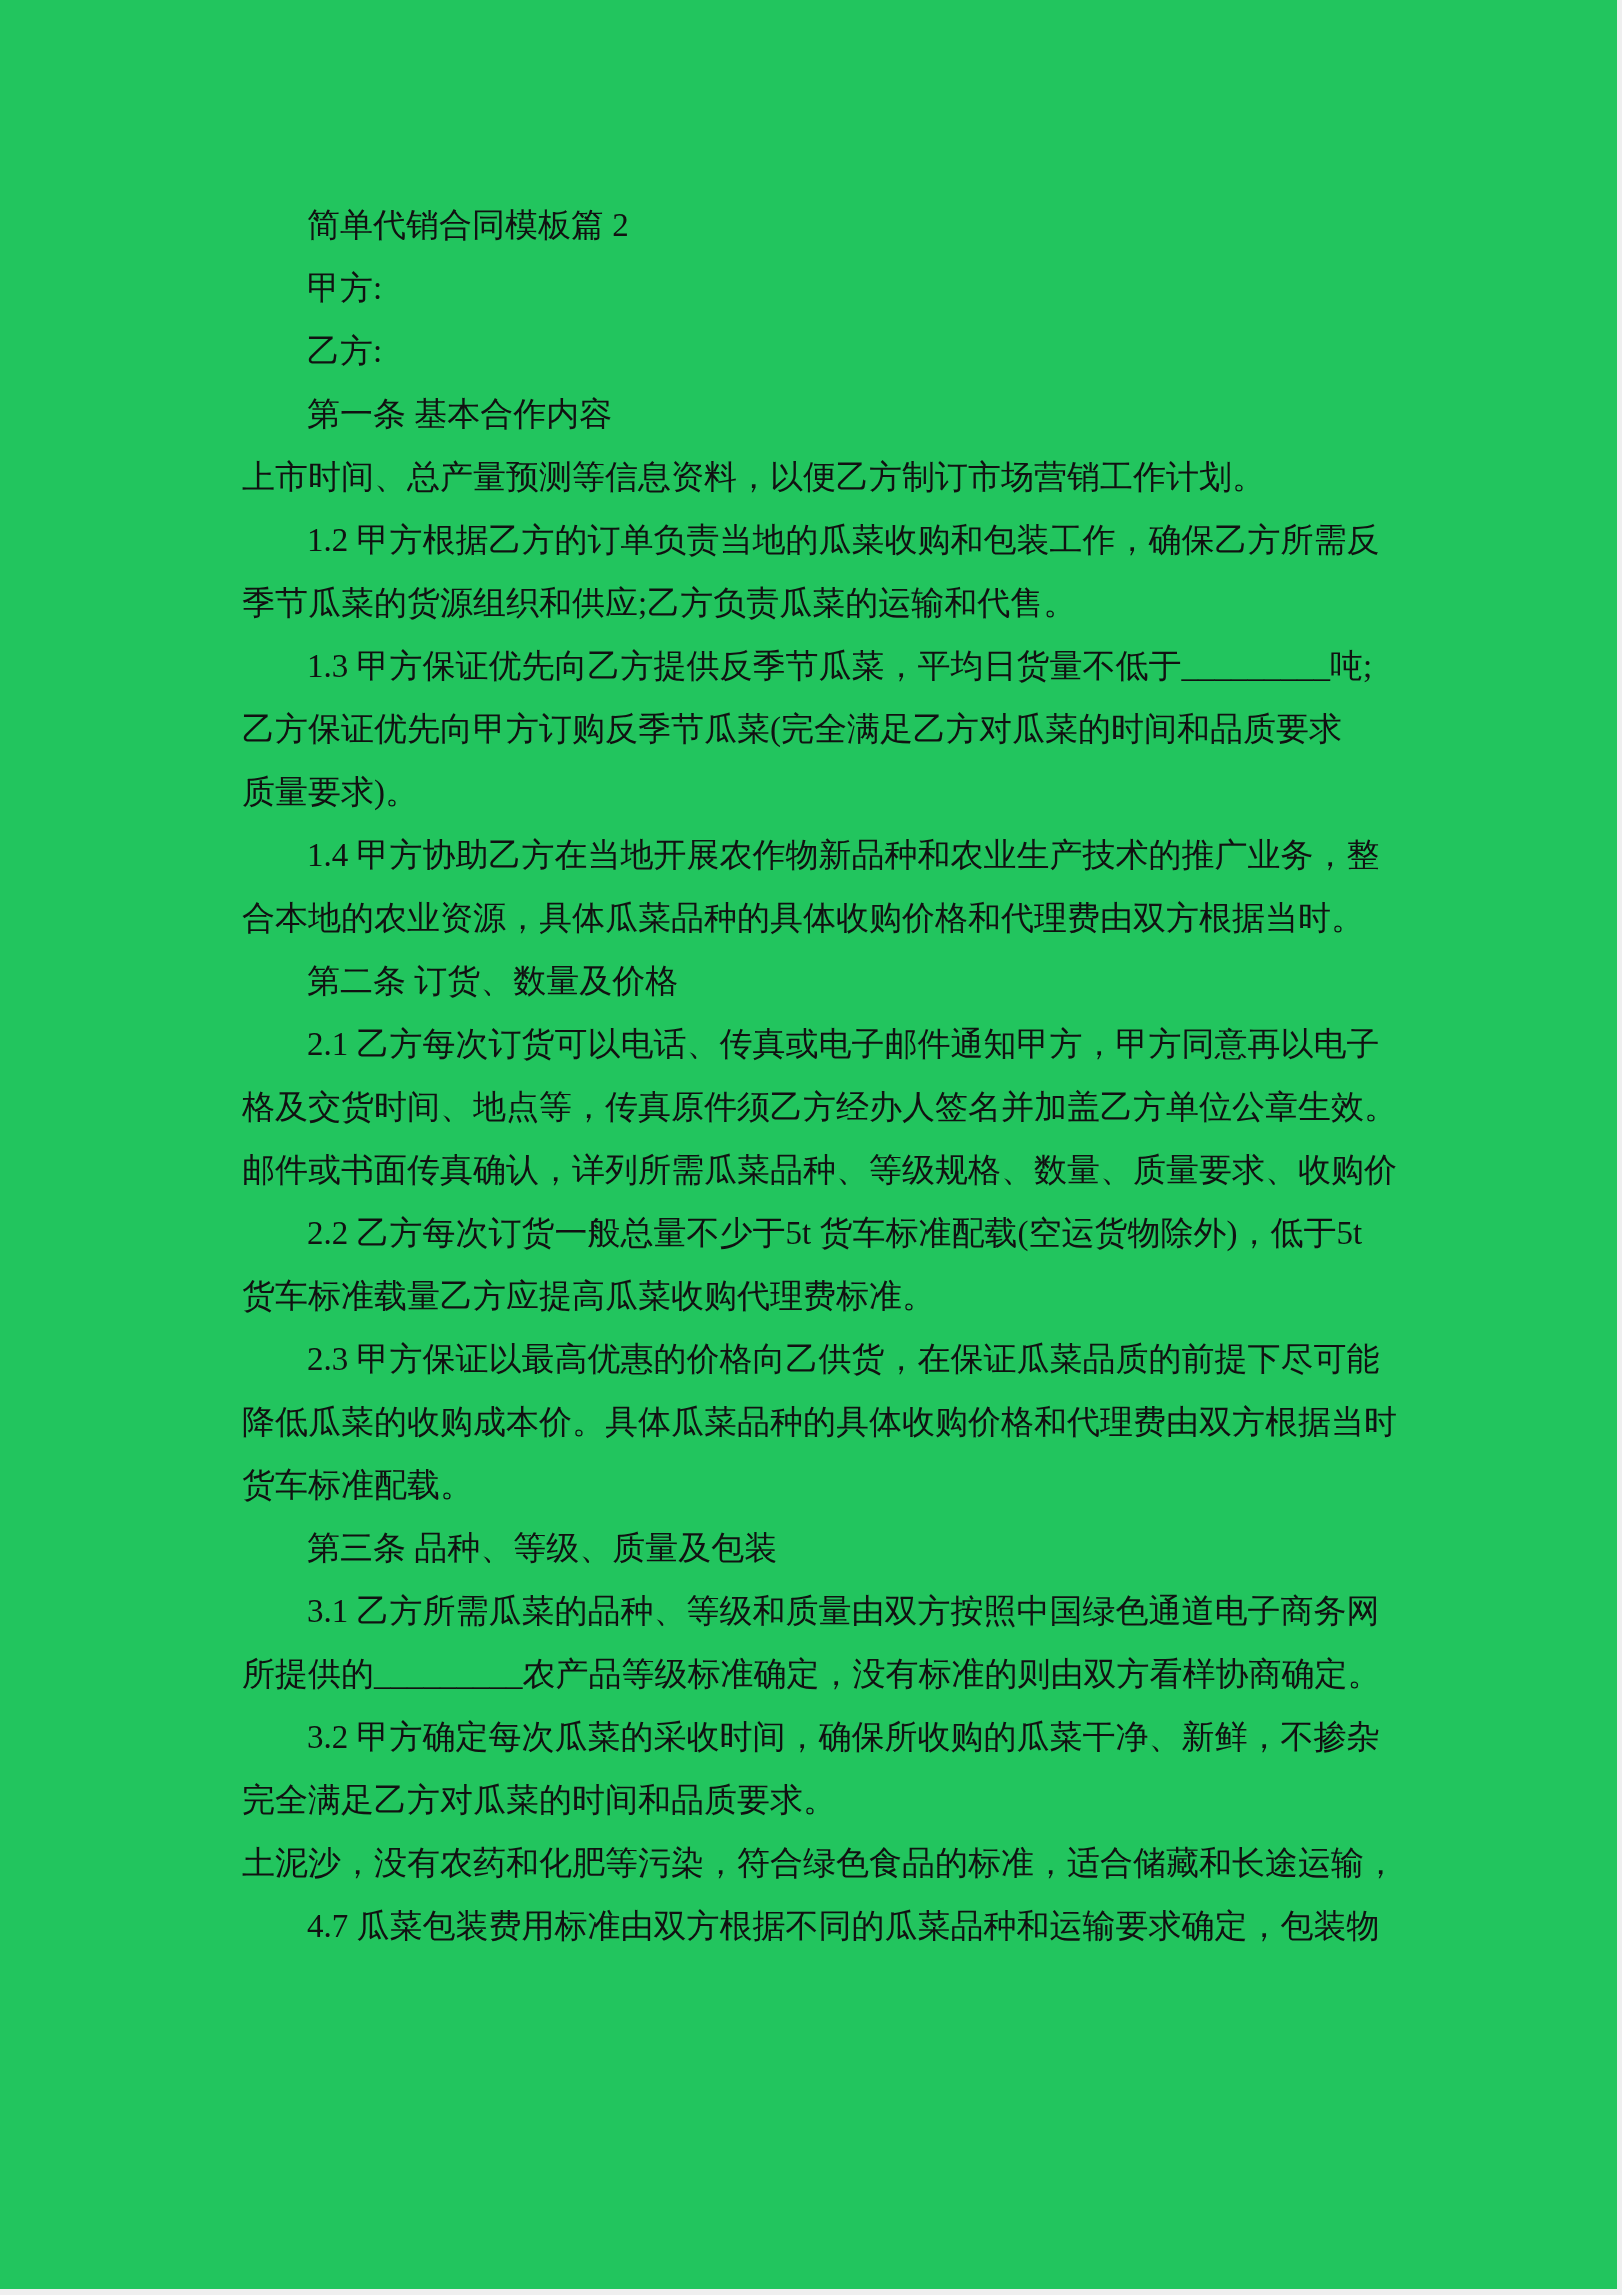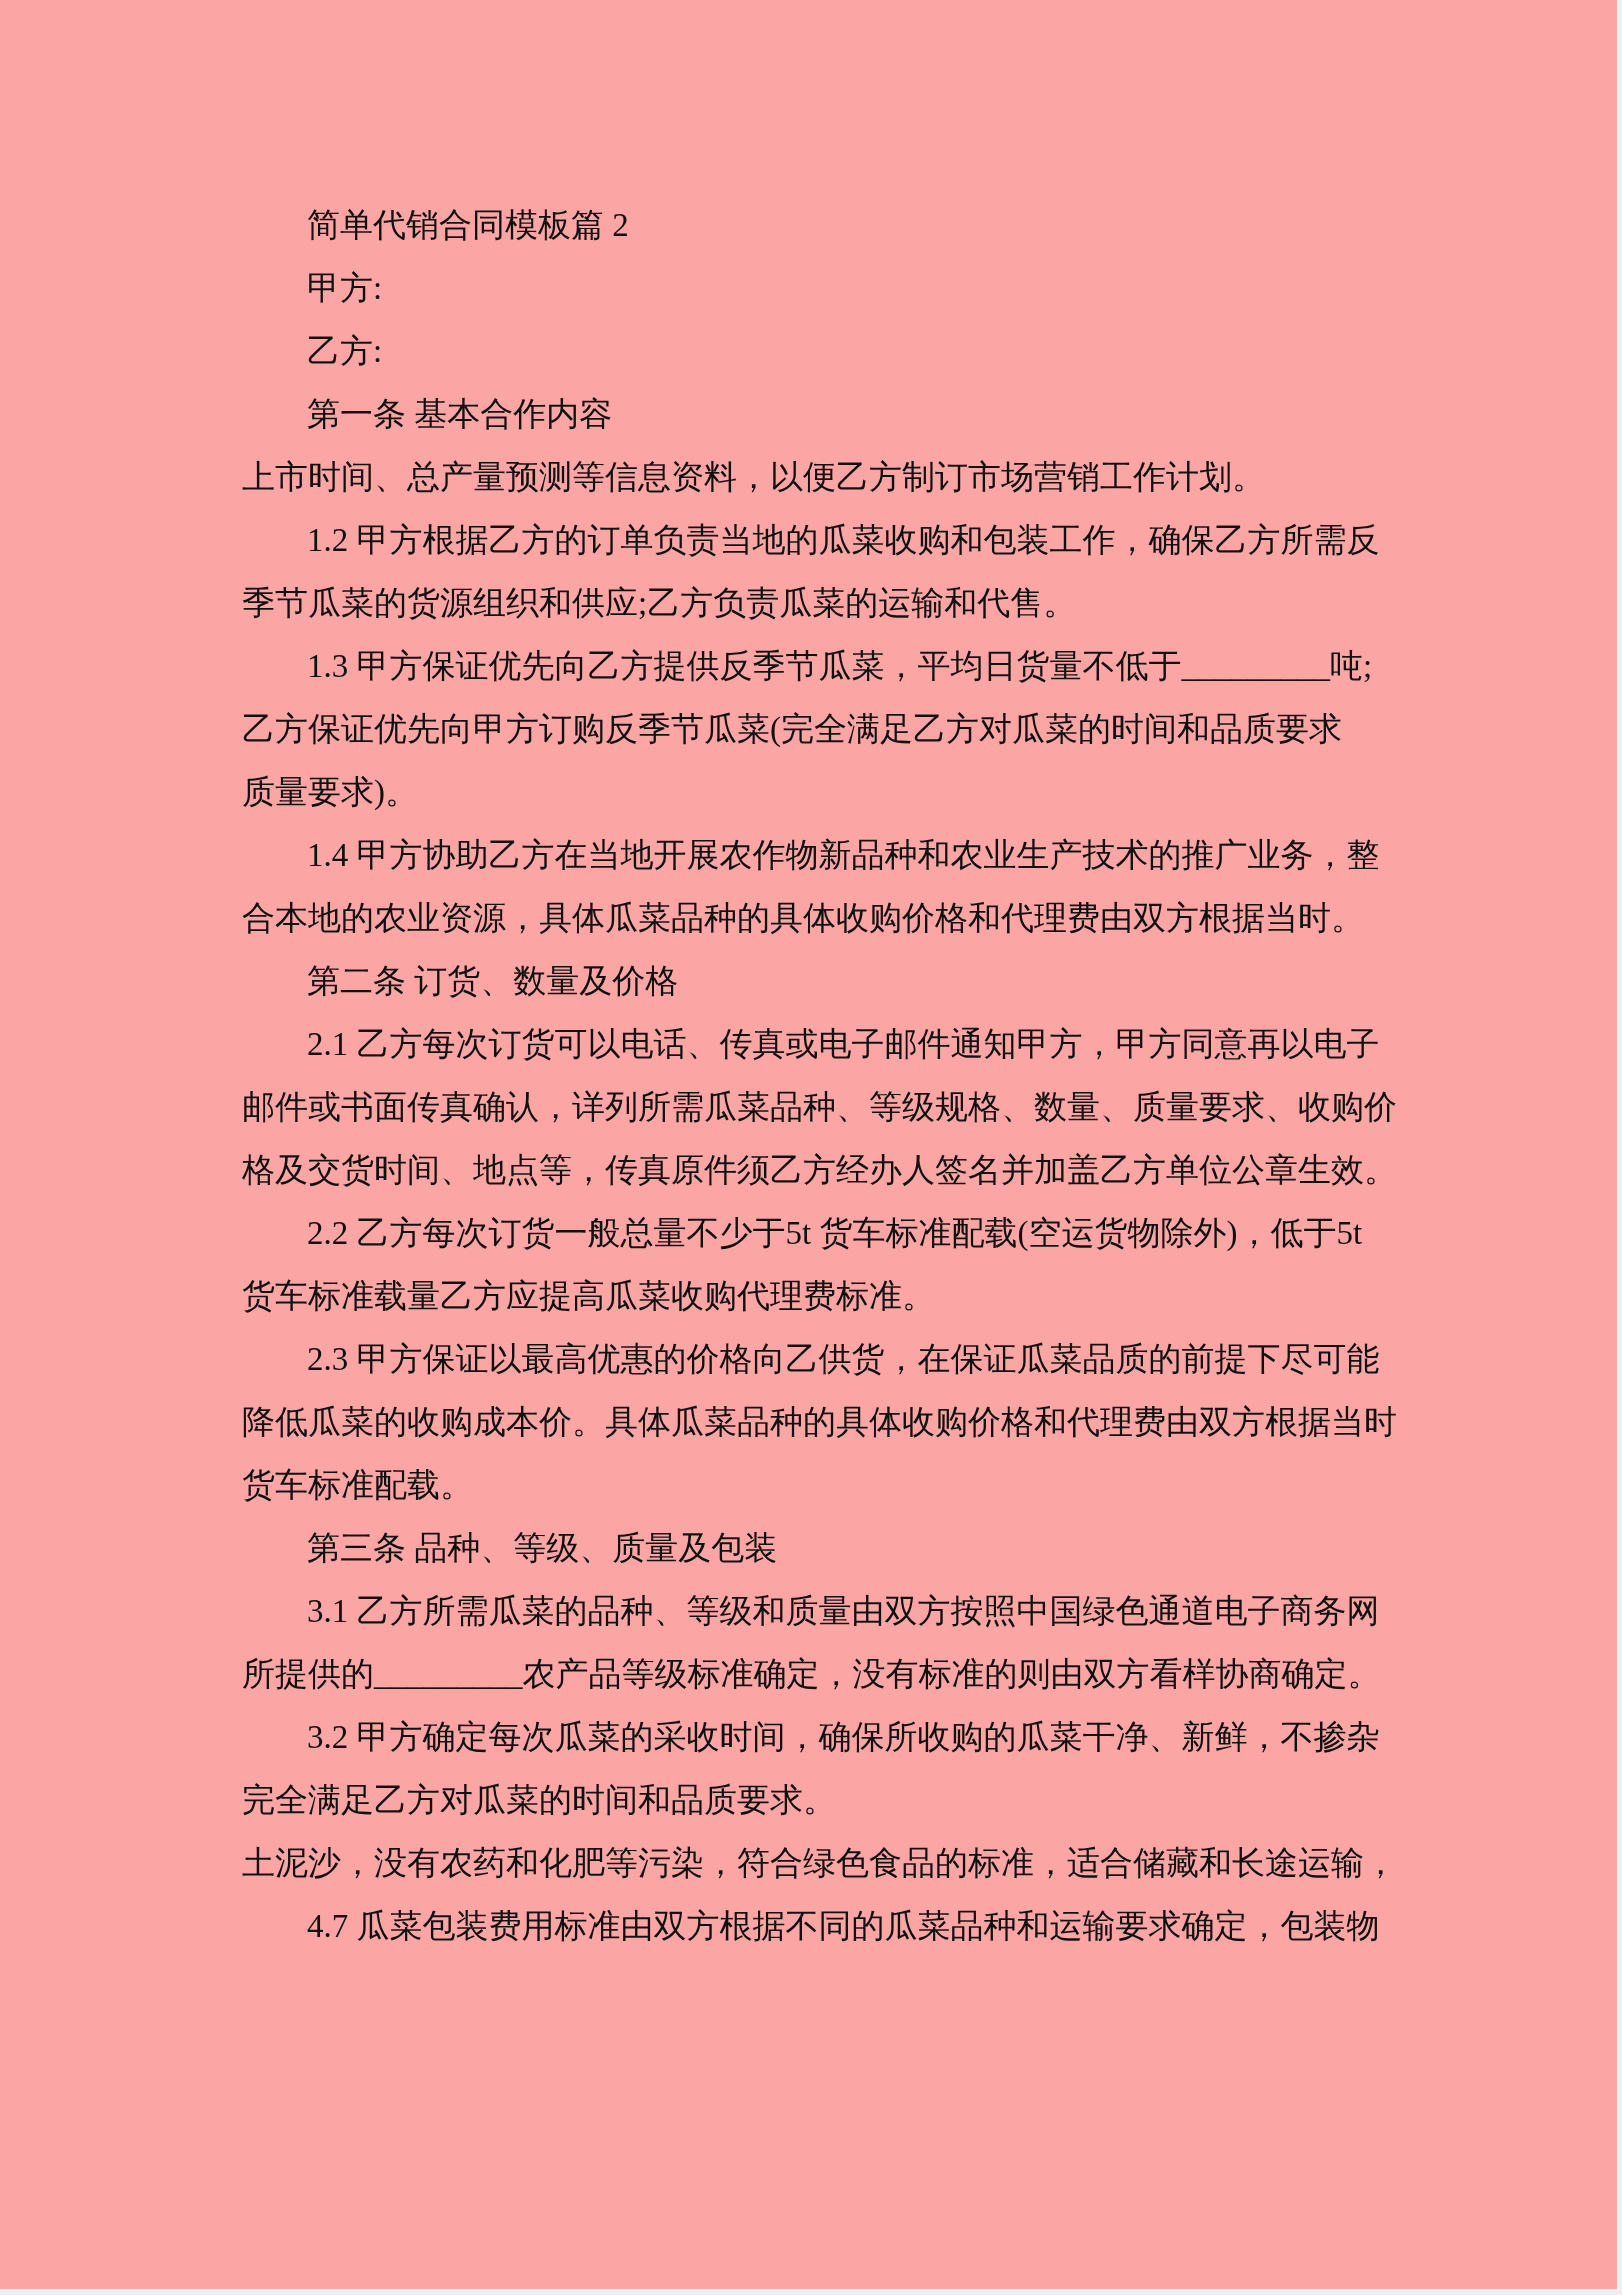--- a/index.html
+++ b/index.html
@@ -37,38 +37,38 @@
     letter-spacing: 0px;
     white-space: nowrap;
   }
   .line.indent {
     padding-left: 65px;
   }
 </style>
 </head>
 <body>
 
-<div class="page" style="background: #fca5a5; color: rgb(17, 17, 17); border-right-color: rgb(239, 239, 239); border-bottom-color: rgb(239, 239, 239);">
+<div class="page" style="background: #22c55e; color: rgb(17, 17, 17); border-right-color: rgb(239, 239, 239); border-bottom-color: rgb(239, 239, 239);">
   <div class="text-block">
       <div class="line indent">简单代销合同模板篇 2</div>
       <div class="line indent">甲方:</div>
       <div class="line indent">乙方:</div>
       <div class="line indent">第一条 基本合作内容</div>
       <div class="line">上市时间、总产量预测等信息资料，以便乙方制订市场营销工作计划。</div>
       <div class="line indent">1.2 甲方根据乙方的订单负责当地的瓜菜收购和包装工作，确保乙方所需反</div>
       <div class="line">季节瓜菜的货源组织和供应;乙方负责瓜菜的运输和代售。</div>
       <div class="line indent">1.3 甲方保证优先向乙方提供反季节瓜菜，平均日货量不低于_________吨;</div>
       <div class="line">乙方保证优先向甲方订购反季节瓜菜(完全满足乙方对瓜菜的时间和品质要求</div>
       <div class="line">质量要求)。</div>
       <div class="line indent">1.4 甲方协助乙方在当地开展农作物新品种和农业生产技术的推广业务，整</div>
       <div class="line">合本地的农业资源，具体瓜菜品种的具体收购价格和代理费由双方根据当时。</div>
       <div class="line indent">第二条 订货、数量及价格</div>
       <div class="line indent">2.1 乙方每次订货可以电话、传真或电子邮件通知甲方，甲方同意再以电子</div>
+      <div class="line">格及交货时间、地点等，传真原件须乙方经办人签名并加盖乙方单位公章生效。</div>
       <div class="line">邮件或书面传真确认，详列所需瓜菜品种、等级规格、数量、质量要求、收购价</div>
-      <div class="line">格及交货时间、地点等，传真原件须乙方经办人签名并加盖乙方单位公章生效。</div>
       <div class="line indent">2.2 乙方每次订货一般总量不少于5t 货车标准配载(空运货物除外)，低于5t</div>
       <div class="line">货车标准载量乙方应提高瓜菜收购代理费标准。</div>
       <div class="line indent">2.3 甲方保证以最高优惠的价格向乙供货，在保证瓜菜品质的前提下尽可能</div>
       <div class="line">降低瓜菜的收购成本价。具体瓜菜品种的具体收购价格和代理费由双方根据当时</div>
       <div class="line">货车标准配载。</div>
       <div class="line indent">第三条 品种、等级、质量及包装</div>
       <div class="line indent">3.1 乙方所需瓜菜的品种、等级和质量由双方按照中国绿色通道电子商务网</div>
       <div class="line">所提供的_________农产品等级标准确定，没有标准的则由双方看样协商确定。</div>
       <div class="line indent">3.2 甲方确定每次瓜菜的采收时间，确保所收购的瓜菜干净、新鲜，不掺杂</div>
       <div class="line">完全满足乙方对瓜菜的时间和品质要求。</div>

